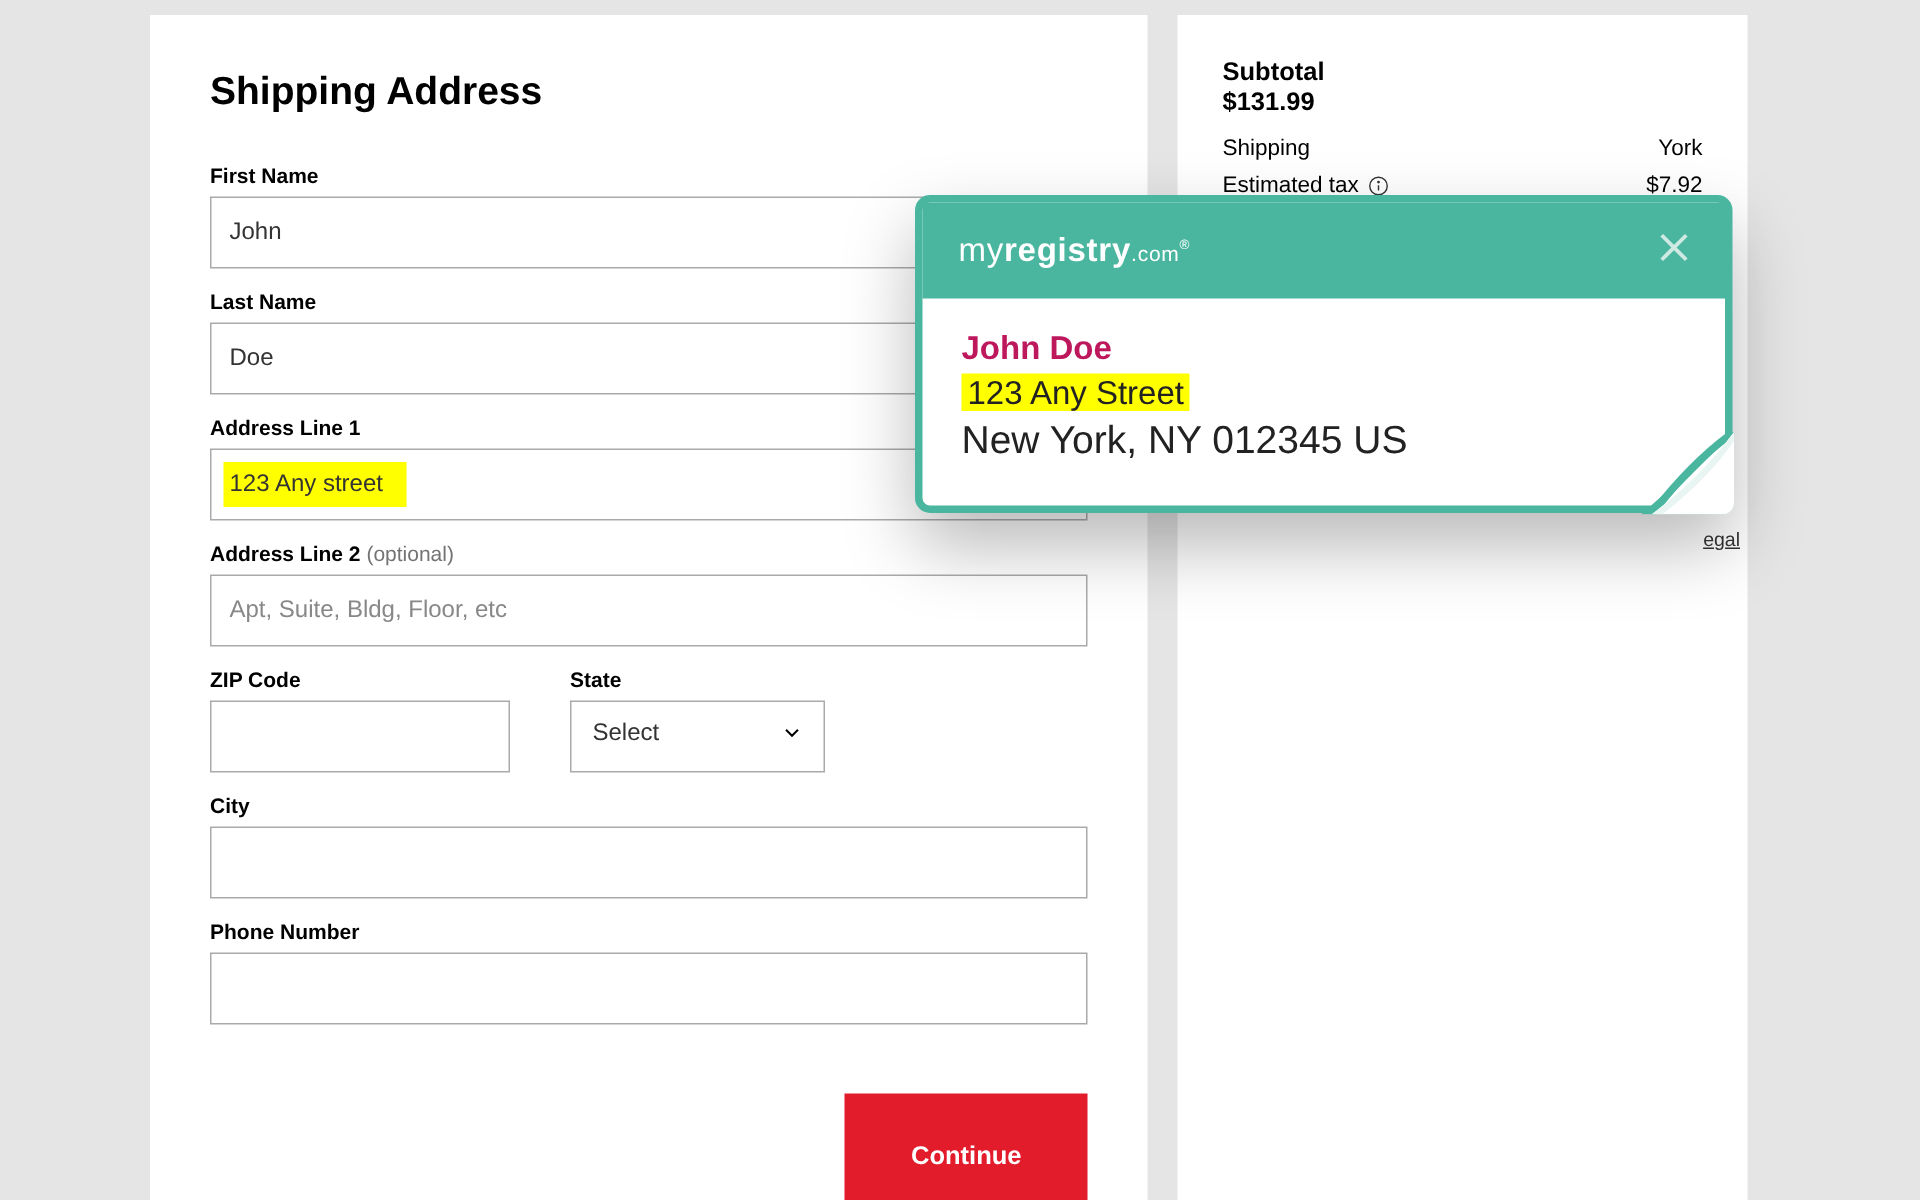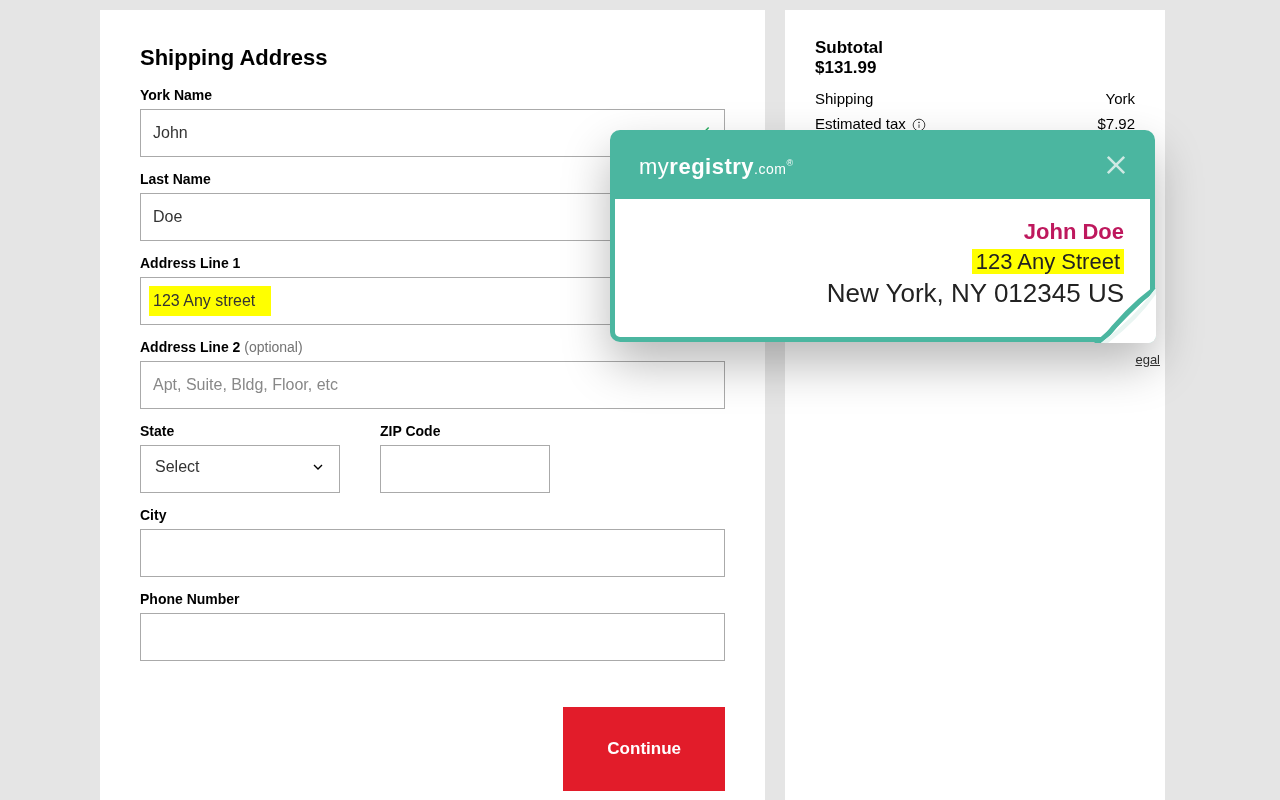--- a/index.html
+++ b/index.html
@@ -20,23 +20,23 @@
   background: #fff;
   width: 665px;
   padding: 35px 40px;
 }
 .summary-panel {
   background: #fff;
   width: 380px;
   padding: 28px 30px;
 }
 h1 {
-  font-size: 22px;
+  font-size: 26px;
   font-weight: 800;
-  margin-bottom: 16px;
+  margin-bottom: 33px;
   color: #000;
 }
 .field-group {
   margin-bottom: 14px;
 }
 .field-label {
   font-size: 14px;
   font-weight: 700;
   color: #000;
   display: block;
@@ -138,21 +138,20 @@
   position: absolute;
   left: 610px;
   top: 130px;
   width: 545px;
   z-index: 10;
   border-radius: 10px;
   background: #fff;
   border: 5px solid #4bb6a0;
   box-shadow: 0 22px 48px rgba(0,0,0,0.28);
   overflow: visible;
-  text-align: right;
 }
 .popup-header {
   background: #4bb6a0;
   height: 64px;
   display: flex;
   align-items: center;
   justify-content: space-between;
   padding: 0 20px 0 24px;
   position: relative;
 }
@@ -218,21 +217,21 @@
 }
 </style>
 </head>
 <body>
 
 <div class="container">
   <div class="form-panel">
     <h1>Shipping Address</h1>
 
     <div class="field-group">
-      <label class="field-label">York Name</label>
+      <label class="field-label">First Name</label>
       <div class="input-wrap">
         <input type="text" class="text-input" value="John" style="">
         <span class="check-icon">
           <svg width="14" height="14" viewBox="0 0 24 24" fill="none" stroke="#27ae60" stroke-width="2.5">
               <polyline points="20 6 9 17 4 12"></polyline>
             </svg>
         </span>
       </div>
     </div>
 
@@ -268,34 +267,34 @@
         <span>Address Line 2</span>
         <span class="optional">(optional)</span>
       </label>
       <div class="input-wrap">
         <input type="text" class="text-input" placeholder="Apt, Suite, Bldg, Floor, etc" style="">
       </div>
     </div>
 
     <div class="field-group row-2">
       <div>
+        <label class="field-label">ZIP Code</label>
+        <div class="input-wrap">
+          <input type="text" class="text-input" style="padding-right: 12px;">
+        </div>
+      </div>
+      <div>
         <label class="field-label">State</label>
         <div class="select-wrap">
           <div class="select-input">Select</div>
           <span class="chevron-down">
             <svg width="16" height="16" viewBox="0 0 24 24" fill="none" stroke="#000" stroke-width="2">
                 <polyline points="6 9 12 15 18 9"></polyline>
               </svg>
           </span>
-        </div>
-      </div>
-      <div>
-        <label class="field-label">ZIP Code</label>
-        <div class="input-wrap">
-          <input type="text" class="text-input" style="padding-right: 12px;">
         </div>
       </div>
     </div>
 
     <div class="field-group">
       <label class="field-label">City</label>
       <div class="input-wrap">
         <input type="text" class="text-input" style="padding-right: 12px;">
       </div>
     </div>

